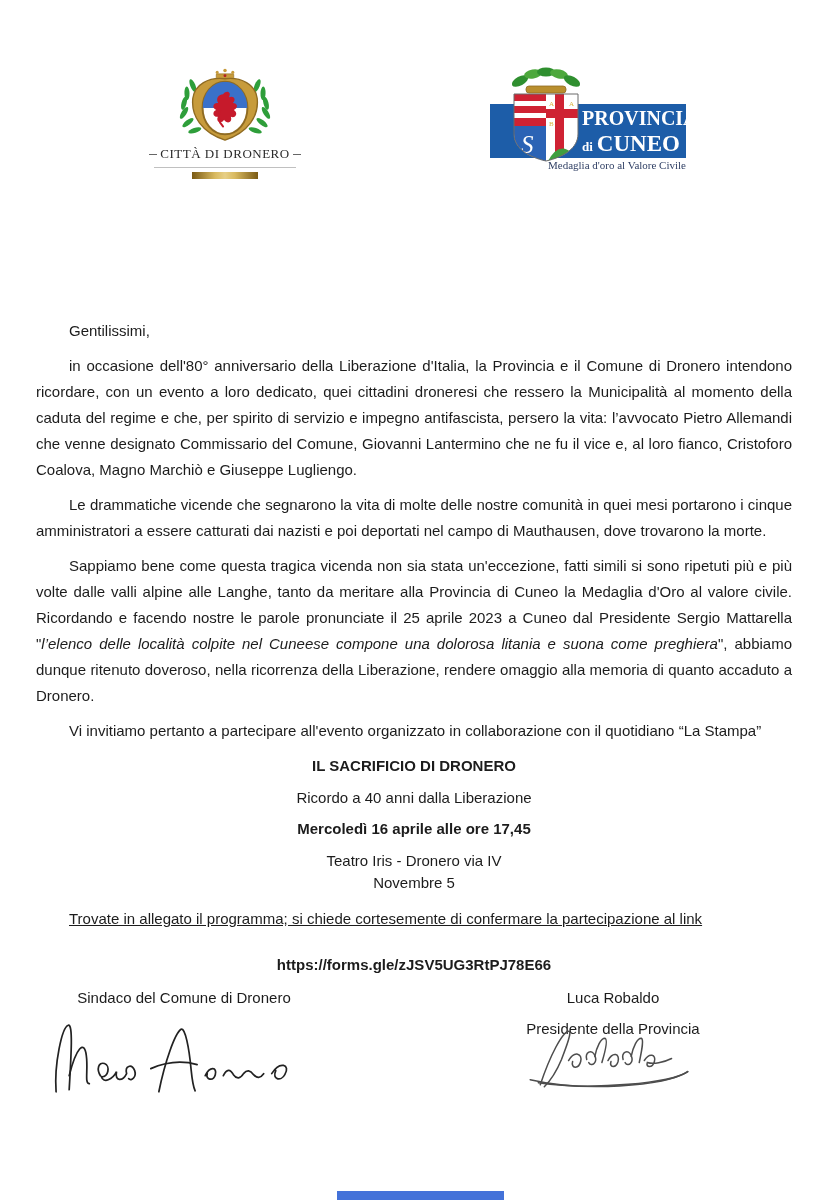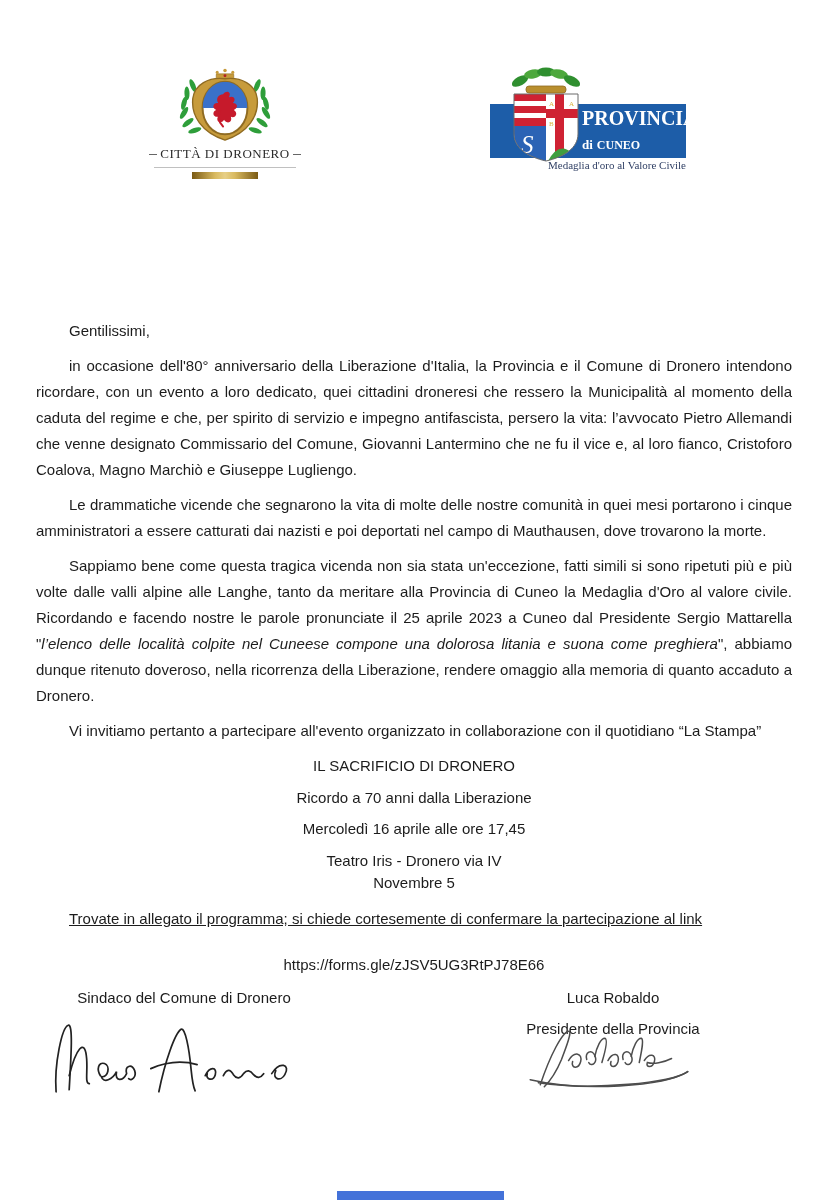--- a/index.html
+++ b/index.html
@@ -15,30 +15,30 @@
   .dr-rule{position:absolute;left:4px;top:103px;width:142px;height:1px;background:#c0c0c0;}
   .dr-goldbar{position:absolute;left:42px;top:108px;width:66px;height:7px;
               background:linear-gradient(90deg,#7a5a14,#d9ba60 35%,#e7cf86 50%,#d9ba60 65%,#7a5a14);}
 
   .logo-provincia{position:absolute;left:488px;top:64px;width:205px;height:112px;}
   .pv-blue{position:absolute;left:2px;top:40px;width:196px;height:54px;background:#1d5da8;}
   .pv-word{position:absolute;left:94px;top:42px;width:104px;color:#ffffff;
            font-family:"Liberation Serif",serif;font-weight:bold;line-height:25px;}
   .pv-word .l1{font-size:20px;}
   .pv-word .l2 .di{font-size:13px;font-weight:bold;}
-  .pv-word .l2 .cu{font-size:12px;}
+  .pv-word .l2 .cu{font-size:23px;}
   .pv-shield{position:absolute;left:18px;top:0px;width:80px;height:100px;}
   .pv-sub{position:absolute;left:58px;top:95px;width:142px;text-align:center;
           font-family:"Liberation Serif",serif;font-size:11px;color:#2e3e63;}
 
   
   .letter{position:absolute;left:36px;top:318px;width:756px;font-size:15px;line-height:26px;text-align:justify;}
   .letter p{margin:0 0 9px 0;text-indent:33px;}
   .letter p.center{text-align:center;text-indent:0;}
-  .bold{font-weight:normal;}
+  .bold{font-weight:bold;}
   .ital{font-style:italic;}
   .event-top{margin-top:10px !important;line-height:23px;}
   .event-sub{line-height:23px;margin-bottom:7px !important;}
   .event-date{margin-bottom:8px !important;}
   .venue{line-height:22px;margin-bottom:0 !important;}
   .venue2{line-height:22px;margin-bottom:12px !important;}
   .note{margin-top:10px !important;text-decoration:underline;}
   .linkline{margin-top:20px !important;}
 
   
@@ -146,21 +146,21 @@
   </div>
 
   <div class="letter">
     <p>Gentilissimi,</p>
     <p>in occasione dell'80° anniversario della Liberazione d'Italia, la Provincia e il Comune di Dronero intendono ricordare, con un evento a loro dedicato, quei cittadini droneresi che ressero la Municipalità al momento della caduta del regime e che, per spirito di servizio e impegno antifascista, persero la vita: l’avvocato Pietro Allemandi che venne designato Commissario del Comune, Giovanni Lantermino che ne fu il vice e, al loro fianco, Cristoforo Coalova, Magno Marchiò e Giuseppe Lugliengo.</p>
     <p>Le drammatiche vicende che segnarono la vita di molte delle nostre comunità in quei mesi portarono i cinque amministratori a essere catturati dai nazisti e poi deportati nel campo di Mauthausen, dove trovarono la morte.</p>
     <p><span>Sappiamo bene come questa tragica vicenda non sia stata un'eccezione, fatti simili si sono ripetuti più e più volte dalle valli alpine alle Langhe, tanto da meritare alla Provincia di Cuneo la Medaglia d'Oro al valore civile. Ricordando e facendo nostre le parole pronunciate il 25 aprile 2023 a Cuneo dal Presidente Sergio Mattarella "</span><span class="ital">l’elenco delle località colpite nel Cuneese compone una dolorosa litania e suona come preghiera</span><span>", abbiamo dunque ritenuto doveroso, nella ricorrenza della Liberazione, rendere omaggio alla memoria di quanto accaduto a Dronero.</span></p>
     <p>Vi invitiamo pertanto a partecipare all'evento organizzato in collaborazione con il quotidiano “La Stampa”</p>
 
     <p class="center bold event-top">IL SACRIFICIO DI DRONERO</p>
-    <p class="center event-sub">Ricordo a 70 anni dalla Liberazione</p>
+    <p class="center event-sub">Ricordo a 40 anni dalla Liberazione</p>
     <p class="center bold event-date">Mercoledì 16 aprile alle ore 17,45</p>
     <p class="center venue">Teatro Iris - Dronero via IV</p>
     <p class="center venue2">Novembre 5</p>
 
     <p class="note">Trovate in allegato il programma; si chiede cortesemente di confermare la partecipazione al link</p>
     <p class="center bold linkline">https://forms.gle/zJSV5UG3RtPJ78E66</p>
   </div>
 
   <div class="sig-col sig-left">
     <div>Sindaco del Comune di Dronero</div>

